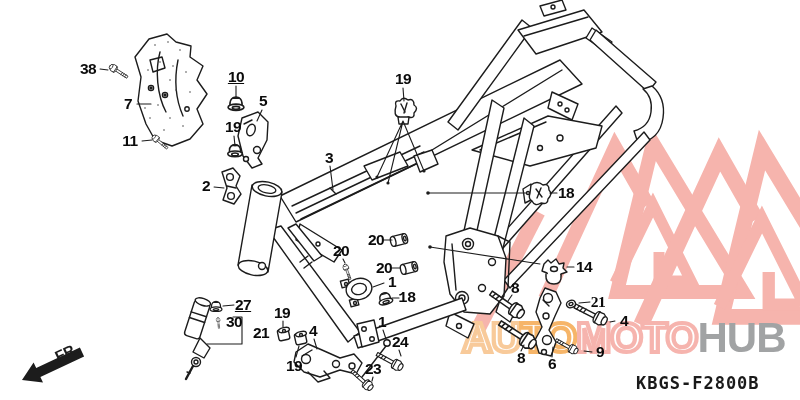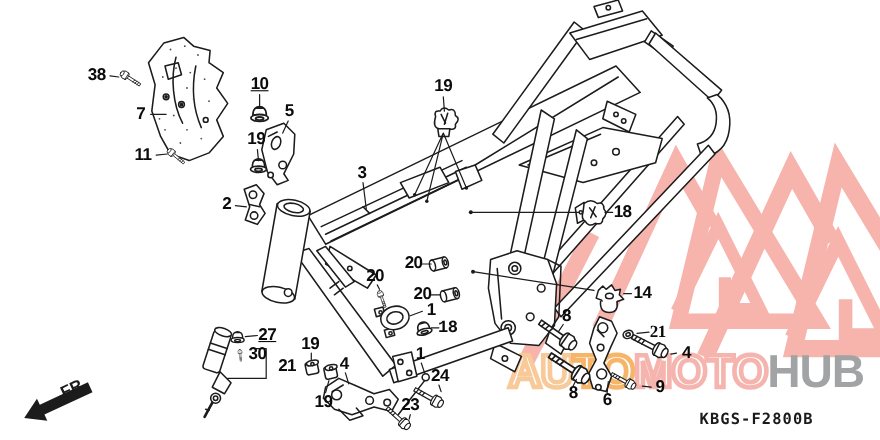--- a/index.html
+++ b/index.html
@@ -3,21 +3,21 @@
 <meta charset="utf-8">
 <style>
   html,body{margin:0;padding:0;background:#ffffff;}
   .stage{position:relative;width:800px;height:400px;background:#fff;overflow:hidden;
          font-family:"Liberation Sans",sans-serif;}
   .layer{position:absolute;left:0;top:0;width:800px;height:400px;}
   .callout{position:absolute;transform:translate(-50%,-50%);font-weight:bold;
            font-size:15.5px;color:#0b0b0b;letter-spacing:-0.5px;white-space:nowrap;
            font-family:"Liberation Sans",sans-serif;}
   .diagram-code{position:absolute;left:636px;top:373px;font-family:"DejaVu Sans Mono",monospace;
-           font-weight:bold;font-size:14px;color:#1a1a1a;letter-spacing:1px;}
+           font-weight:bold;font-size:17px;color:#1a1a1a;letter-spacing:1px;}
   .wmline{stroke:var(--wm,#F5A79F);fill:none;}
   svg text{font-family:"Liberation Sans",sans-serif;}
 </style>
 </head>
 <body>
 
 <div class="stage">
 
   <svg class="layer" viewBox="0 0 800 400" opacity="0.85">
     <g stroke-linejoin="miter" stroke-linecap="butt">

